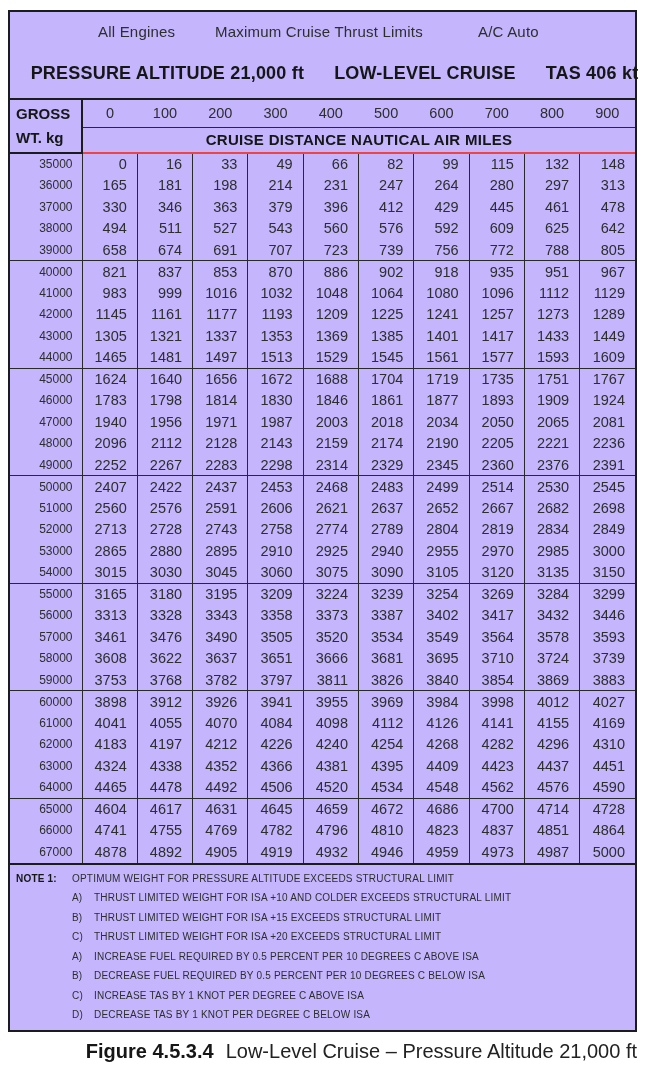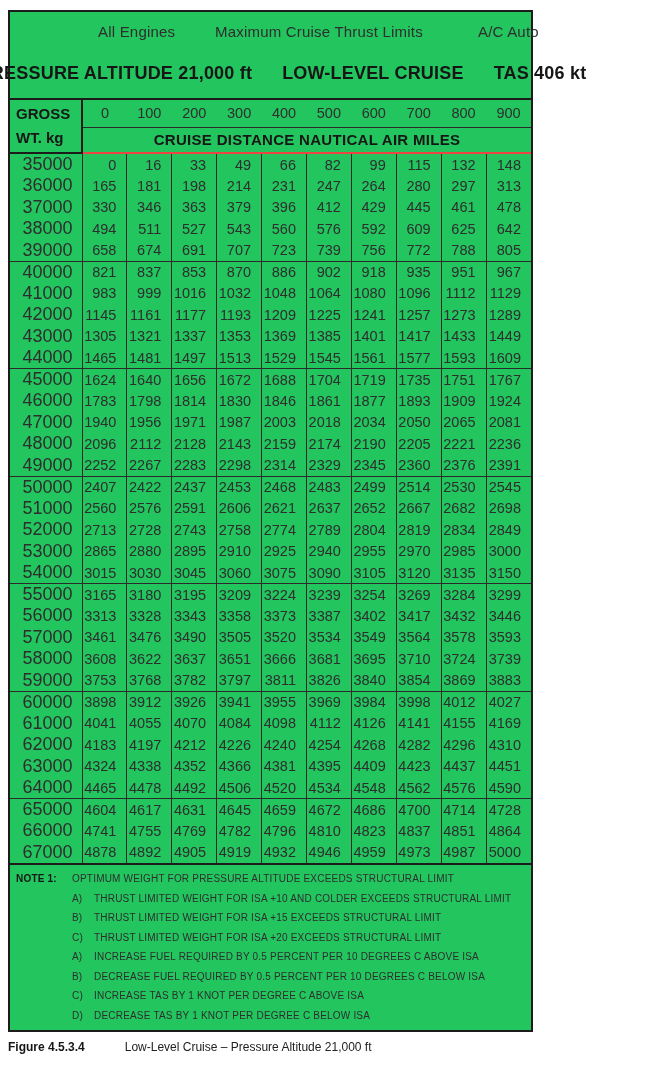--- a/index.html
+++ b/index.html
@@ -6,23 +6,23 @@
   html, body {
     width: 645px; height: 1067px;
     background: #ffffff;
     font-family: "Liberation Sans", sans-serif;
     color: #222;
     overflow: hidden;
   }
   .page { width: 645px; height: 1067px; position: relative; }
   .box {
     position: absolute; left: 8px; top: 10px;
-    width: 525px;
+    width: 629px;
     border: 2px solid #1c1c1c;
-    background: #22c55e;
+    background: #c4b5fd;
   }
   
   .mode-row { position: relative; height: 36px; }
   .mode-row span {
     position: absolute; top: 11px;
     font-size: 15px; color: #2e2e2e; letter-spacing: 0.2px;
     white-space: nowrap;
   }
   .mode-all    { left: 88px; }
   .mode-thrust { left: 205px; }
@@ -61,21 +61,21 @@
   thead td.span-hdr {
     height: 24px; text-align: center; vertical-align: middle;
     font-weight: bold; font-size: 15px; color: #161616;
     border-bottom: 2px solid #ef4444;
     letter-spacing: 0.3px;
   }
   tbody.group tr:first-child td,
   tbody.group tr:first-child th { border-top: 1.5px solid #2a2a2a; }
   tbody.group th.wt {
     height: 21.5px; font-weight: normal;
-    font-size: 18px; color: #2e2e2e;
+    font-size: 12px; color: #2e2e2e;
     text-align: right; padding-right: 9px;
     border-right: 1.5px solid #2a2a2a;
   }
   tbody.group td.dist {
     height: 21.5px; font-size: 14.5px; color: #2e2e2e;
     text-align: right; padding-right: 10px;
     border-right: 1.5px solid #2a2a2a;
   }
   tbody.group td.dist:last-child { border-right: none; }
   
@@ -85,22 +85,22 @@
     font-size: 10px; color: #2e2e2e; letter-spacing: 0.2px;
   }
   .note-line { display: flex; line-height: 19.5px; white-space: nowrap; }
   .note-label { width: 60px; flex: 0 0 60px; font-weight: bold; color: #161616; padding-left: 4px; }
   .note-indent { width: 60px; flex: 0 0 60px; }
   .item-letter { width: 22px; flex: 0 0 22px; }
   .note-text { flex: 1 1 auto; overflow: hidden; }
   
   .caption {
     position: absolute; left: 8px; top: 1040px; width: 629px;
-    display: flex; align-items: baseline; gap: 40px;
-    font-size: 12px; color: #222; white-space: nowrap;
+    display: flex; align-items: baseline; gap: 12px;
+    font-size: 20px; color: #222; white-space: nowrap; justify-content: flex-end;
   }
   .caption .fig-num { font-weight: bold; color: #161616; }
 </style>
 </head>
 <body>
 
 <div class="page">
   <div class="box">
 
     <div class="mode-row">

